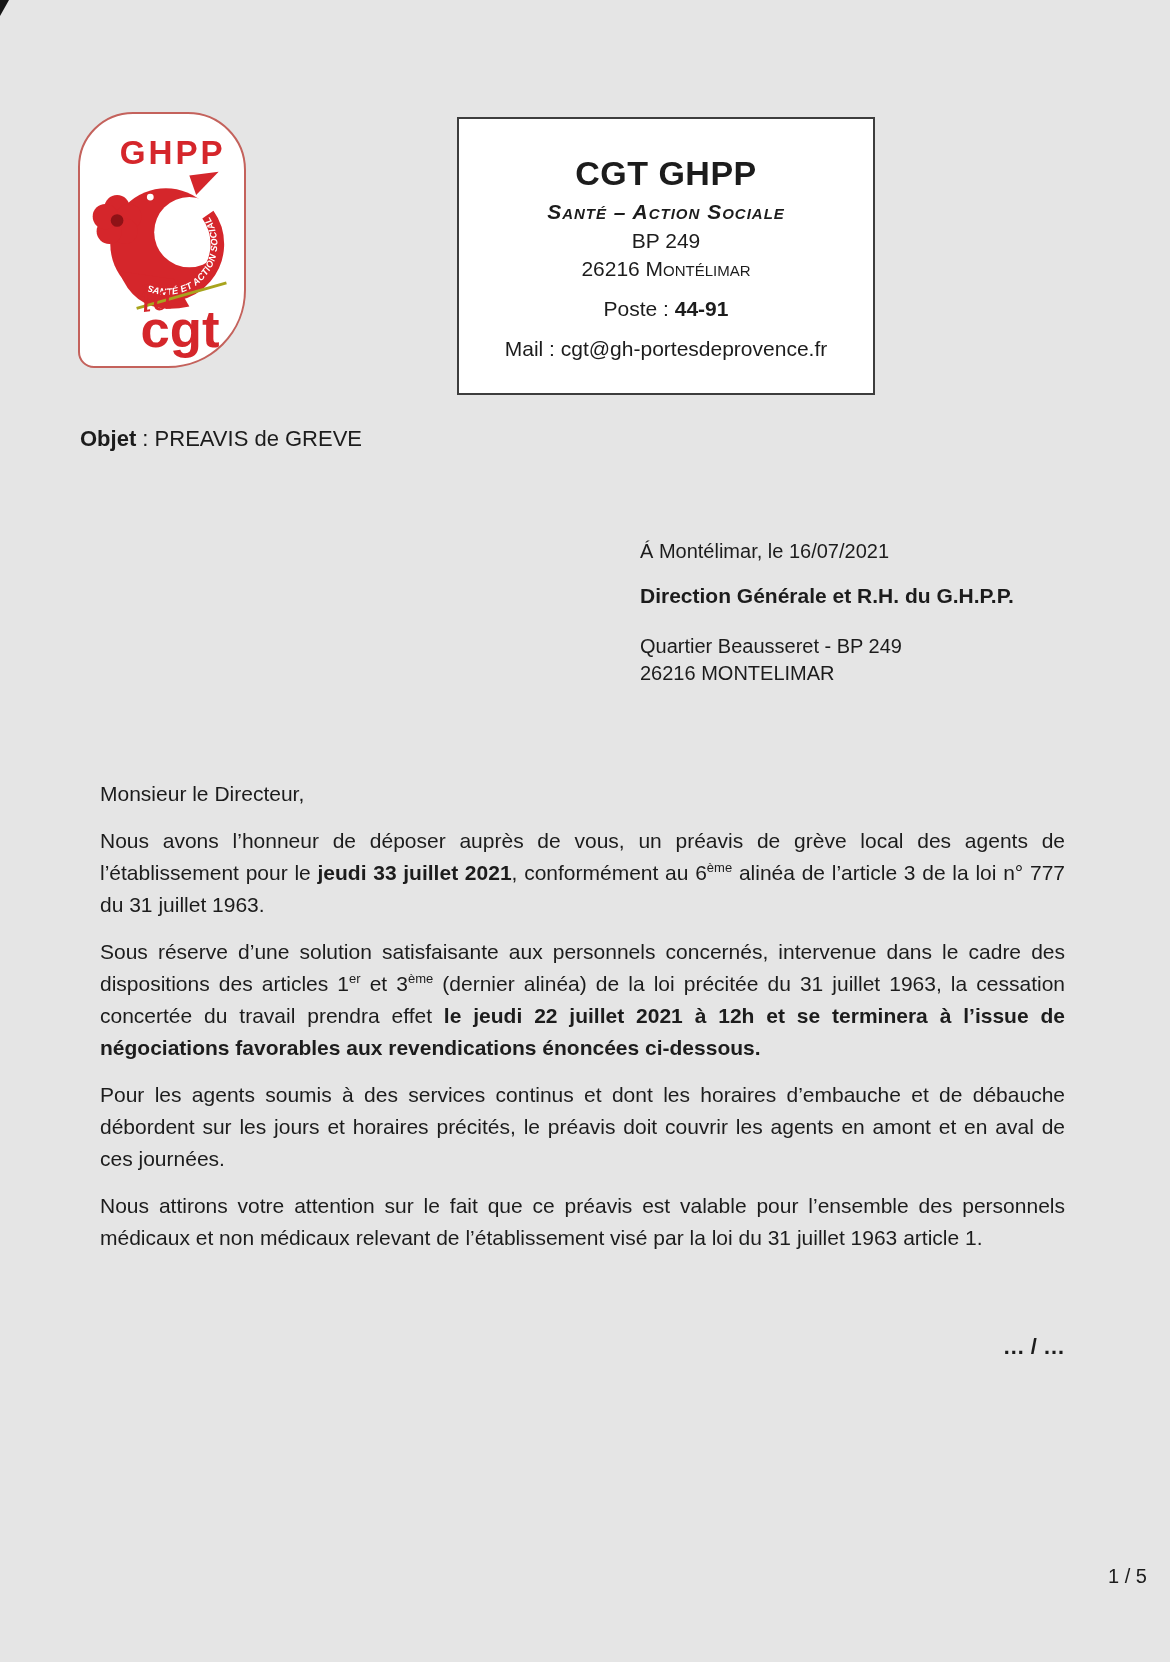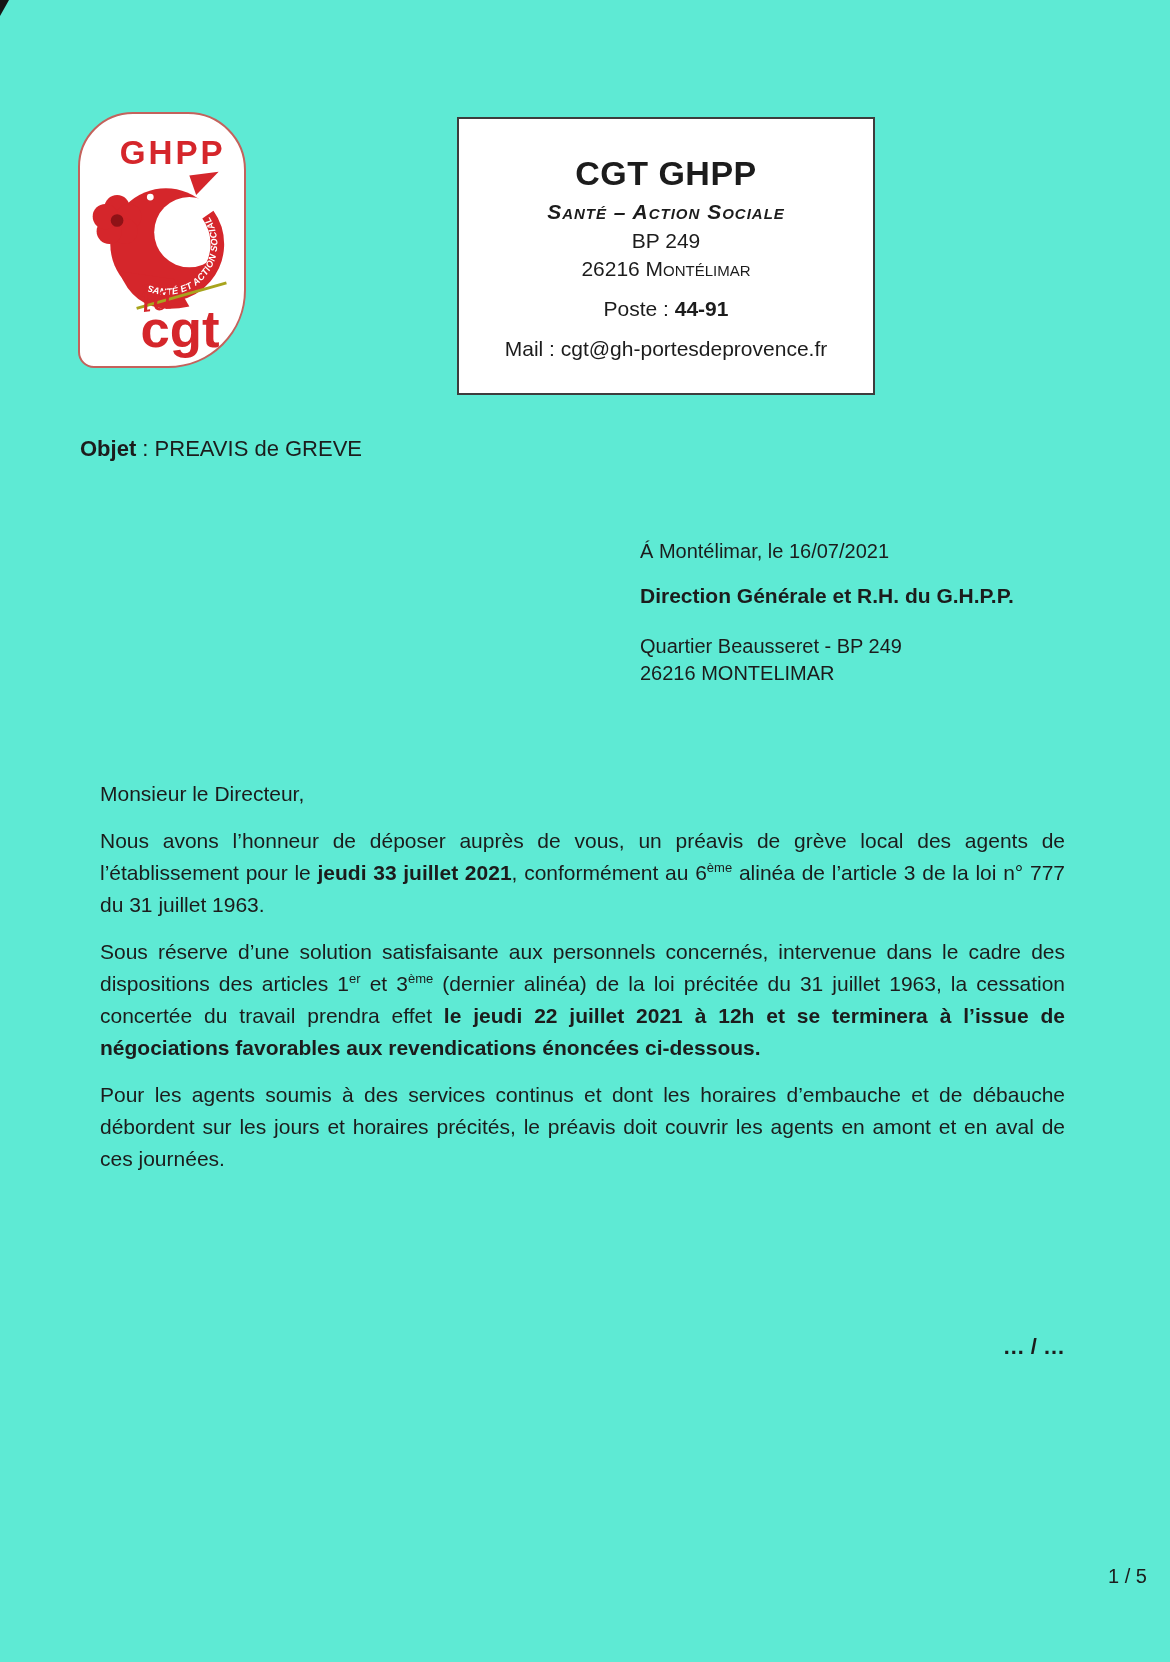--- a/index.html
+++ b/index.html
@@ -1,17 +1,17 @@
 <!DOCTYPE html>
 <html><head>
 <meta charset="utf-8">
 <style>
   html,body{margin:0;padding:0;background:#ffffff;}
   body{width:1170px;height:1662px;position:relative;font-family:"Liberation Sans",sans-serif;color:#1c1c1c;}
-  .sheet{position:absolute;inset:0;background:#5eead4;overflow:hidden;}
+  .sheet{position:absolute;inset:0;background:#e5e5e5;overflow:hidden;}
 
   
   .corner-mark{position:absolute;left:0;top:0;width:9px;height:16px;background:#161616;
                clip-path:polygon(0 0,100% 0,0 100%);}
 
   
   .logo-wrap{position:absolute;left:78px;top:112px;width:168px;height:256px;
              border:2px solid #c4625c;border-radius:55px 58px 78px 16px;
              box-sizing:border-box;background:#fff;overflow:hidden;}
   .logo-wrap svg{display:block;width:100%;height:100%;}
@@ -22,21 +22,21 @@
               text-align:center;padding-top:34px;margin-left:20px;}
   .hb-title{font-size:34px;font-weight:bold;letter-spacing:0.5px;line-height:40px;}
   .hb-sub{font-size:21px;font-weight:bold;font-style:italic;font-variant:small-caps;
           letter-spacing:1px;line-height:30px;margin-top:4px;}
   .hb-line{font-size:21px;line-height:28px;}
   .smallcaps{font-variant:small-caps;}
   .hb-gap{height:12px;}
   .b{font-weight:bold;}
 
   
-  .subject{position:absolute;left:80px;top:436px;font-size:22px;white-space:pre;}
+  .subject{position:absolute;left:80px;top:426px;font-size:22px;white-space:pre;}
 
   
   .recipient{position:absolute;left:640px;top:540px;width:440px;}
   .rc-date{font-size:20px;margin-bottom:21px;}
   .rc-dest{font-size:21px;font-weight:bold;margin-bottom:25px;}
   .rc-addr{font-size:20px;line-height:27px;}
 
   
   .body-text{position:absolute;left:100px;top:778px;width:965px;font-size:21px;}
   .salutation{line-height:32px;margin:0 0 13px 0;}
@@ -106,19 +106,20 @@
     <div class="rc-dest">Direction Générale et R.H. du G.H.P.P.</div>
     <div class="rc-addr">Quartier Beausseret - BP 249</div>
     <div class="rc-addr">26216 MONTELIMAR</div>
   </div>
 
   <div class="body-text">
     <p class="salutation">Monsieur le Directeur,</p>
     <p><span>Nous avons l’honneur de déposer auprès de vous, un préavis de grève local des agents de l’établissement pour le </span><span class="b">jeudi 33 juillet 2021</span><span>, conformément au 6</span><sup>ème</sup><span> alinéa de l’article 3 de la loi n° 777 du 31 juillet 1963.</span></p>
     <p><span>Sous réserve d’une solution satisfaisante aux personnels concernés, intervenue dans le cadre des dispositions des articles 1</span><sup>er</sup><span> et 3</span><sup>ème</sup><span> (dernier alinéa) de la loi précitée du 31 juillet 1963, la cessation concertée du travail prendra effet </span><span class="b">le jeudi 22 juillet 2021 à 12h et se terminera à l’issue de négociations favorables aux revendications énoncées ci-dessous.</span></p>
     <p><span>Pour les agents soumis à des services continus et dont les horaires d’embauche et de débauche débordent sur les jours et horaires précités, le préavis doit couvrir les agents en amont et en aval de ces journées.</span></p>
+    <p><span>Nous attirons votre attention sur le fait que ce préavis est valable pour l’ensemble des personnels médicaux et non médicaux relevant de l’établissement visé par la loi du 31 juillet 1963 article 1.</span></p>
   </div>
 
   <div class="continuation">… / …</div>
 
   <div class="page-num">1 / 5</div>
 
 </div>
 
 </body></html>

